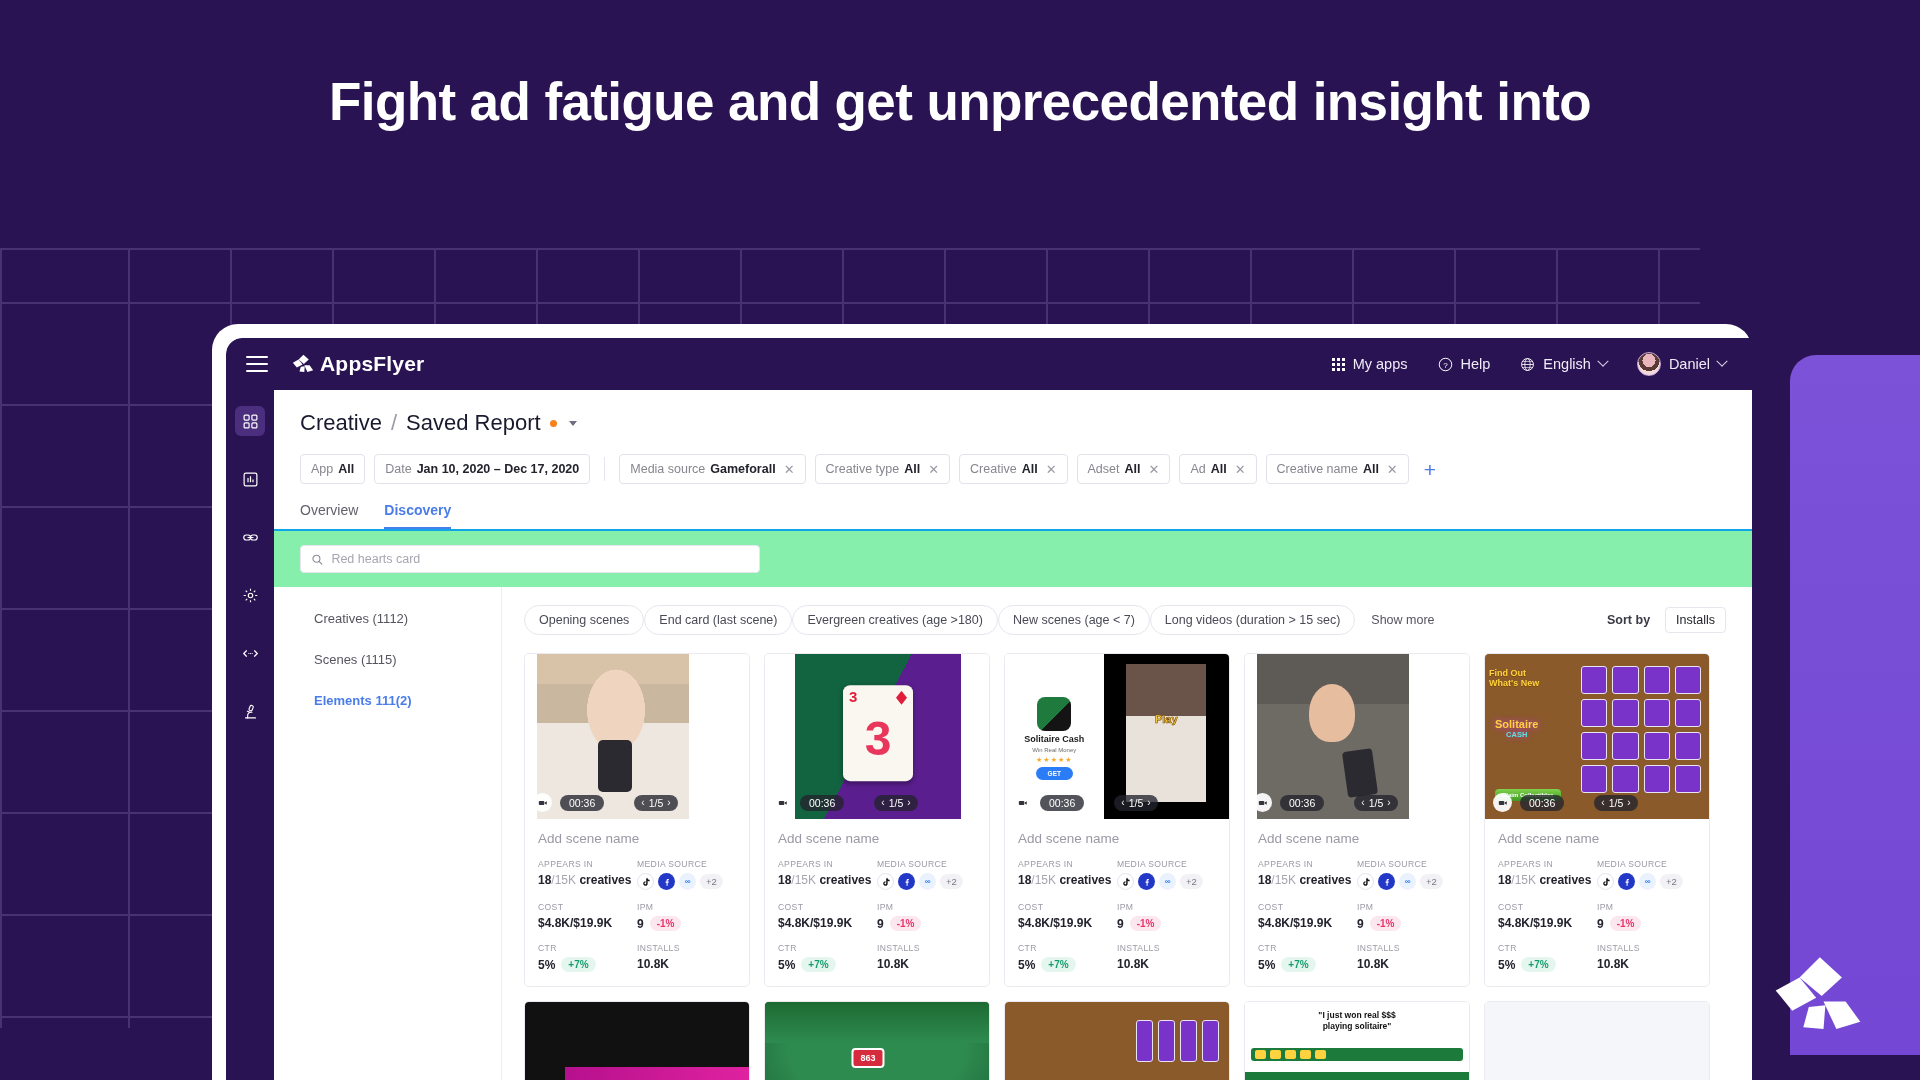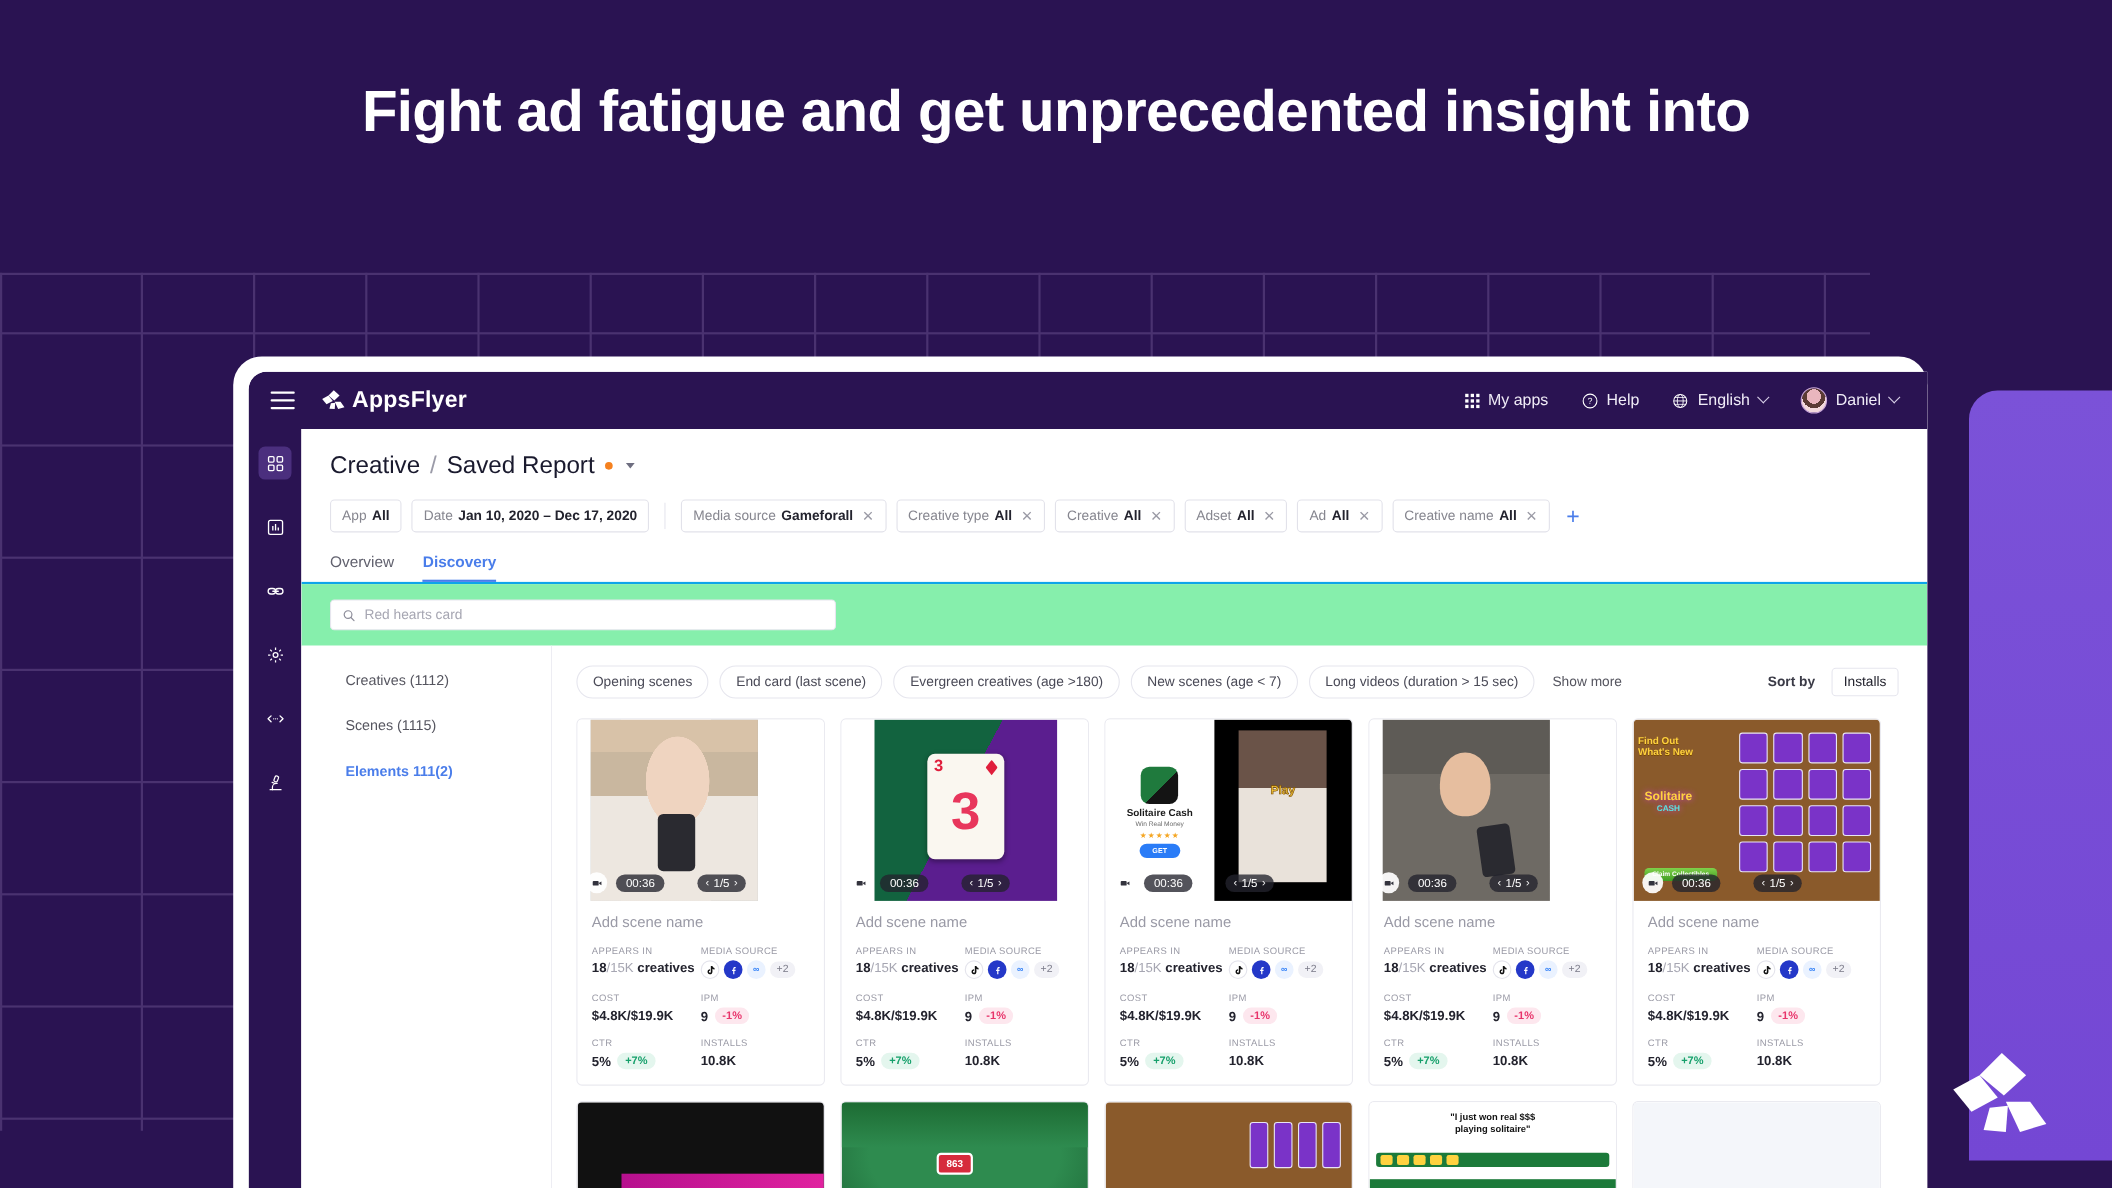--- a/index.html
+++ b/index.html
@@ -457,21 +457,21 @@
 
         <div class="body-split">
           <div class="left-list" id="leftlist">
               <div class="ll-item">Creatives (1112)</div>
               <div class="ll-item">Scenes (1115)</div>
               <div class="ll-item active">Elements 111(2)</div>
             </div>
 
           <div class="right-pane">
             <div class="pillrow">
-              <div id="pills" style="display:flex;gap:10px;align-items:flex-start;">
+              <div id="pills" style="display:flex;align-items:flex-start;">
                   <div class="pill">Opening scenes</div>
                   <div class="pill">End card (last scene)</div>
                   <div class="pill">Evergreen creatives (age &gt;180)</div>
                   <div class="pill">New scenes (age &lt; 7)</div>
                   <div class="pill">Long videos (duration &gt; 15 sec)</div>
                 </div>
               <span class="showmore">Show more</span>
               <div class="sortwrap">
                 <span class="lbl">Sort by</span>
                 <span class="sortbtn">Installs</span>

